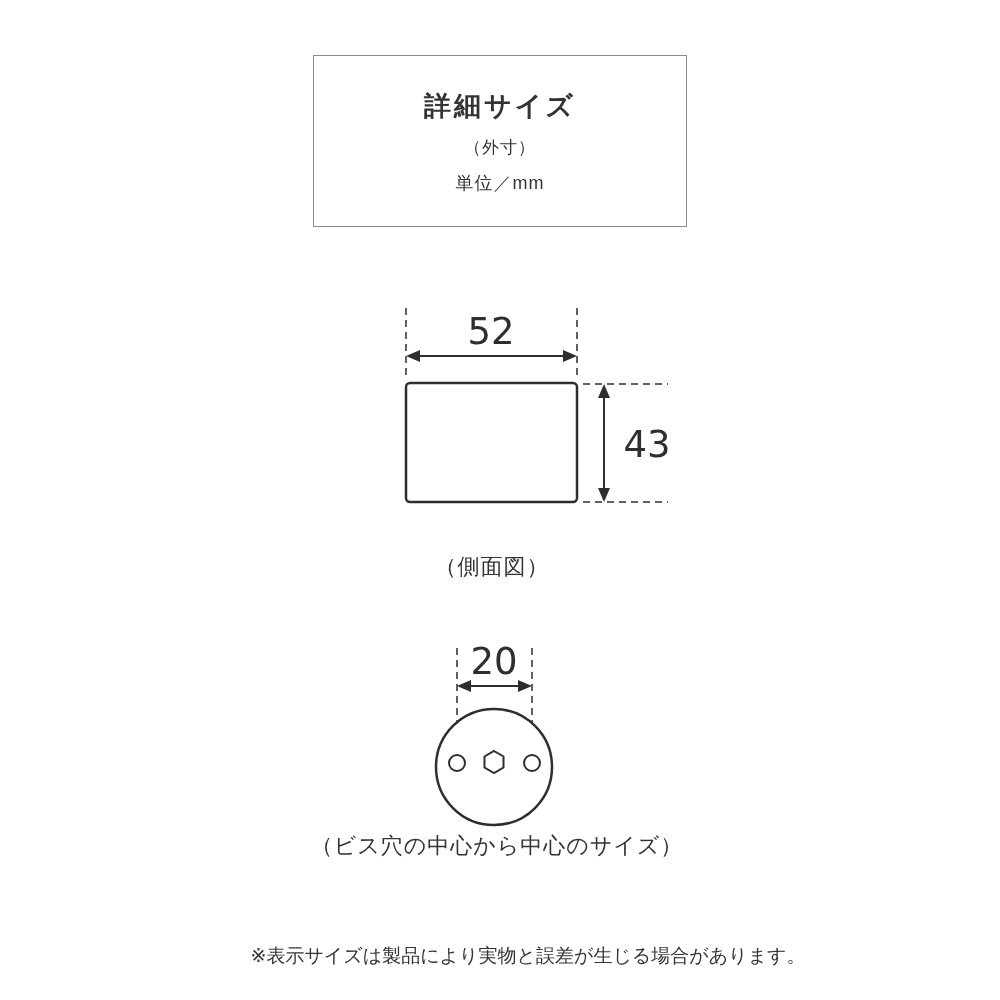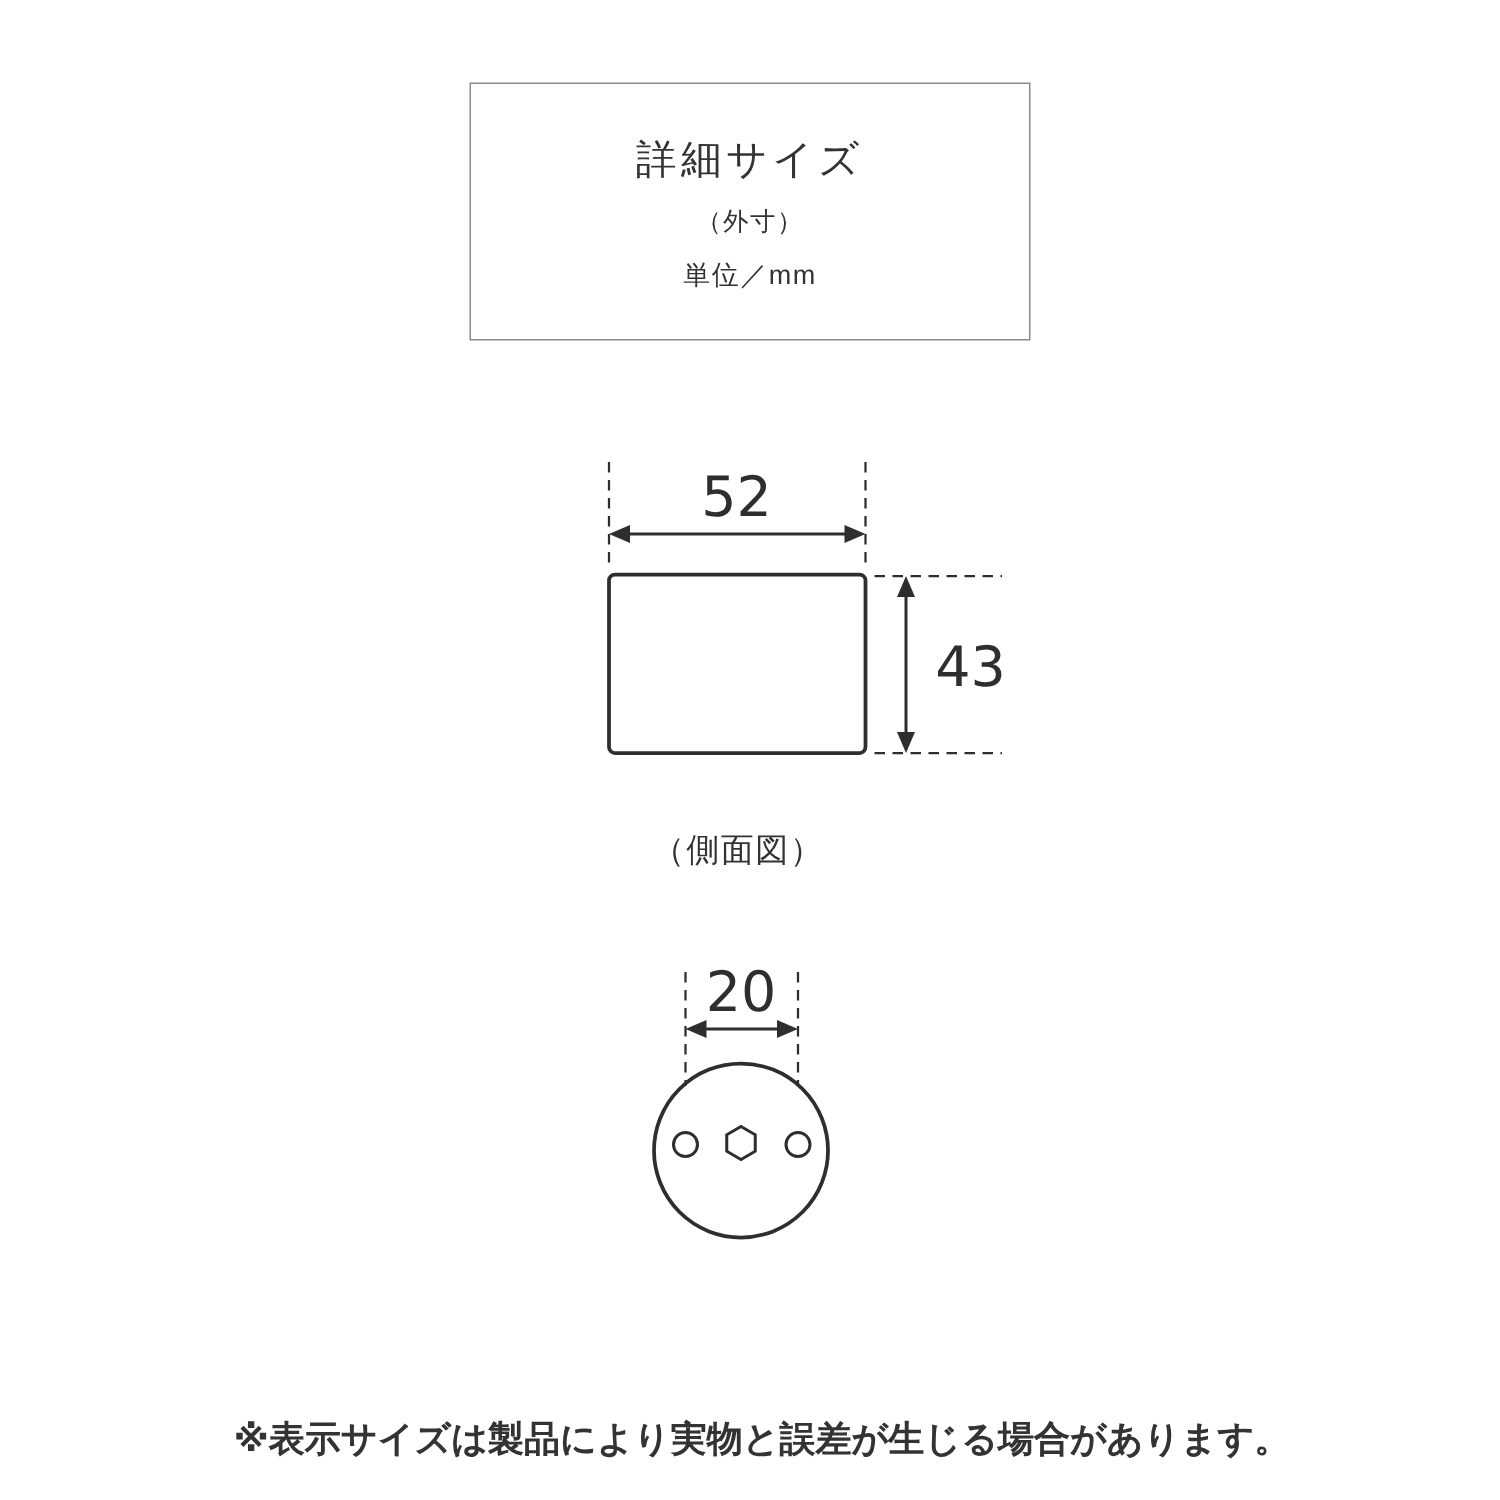--- a/index.html
+++ b/index.html
@@ -19,46 +19,46 @@
     width: 374px;
     height: 172px;
     border: 1px solid #8a8a8a;
     box-sizing: border-box;
     display: flex;
     flex-direction: column;
     align-items: center;
     justify-content: center;
     gap: 12px;
   }
-  .header-title { font-size: 27px; font-weight: 400; letter-spacing: 3px; }
+  .header-title { font-size: 27px; font-weight: 700; letter-spacing: 3px; }
   .header-sub   { font-size: 17px; letter-spacing: 1px; }
   .header-unit  { font-size: 18px; letter-spacing: 1px; text-align: right; }
   .art { position: absolute; left: 0; top: 0; }
   .dim-text {
     font-size: 37px;
     fill: #2e2e2e;
     font-weight: 500;
     font-family: "DejaVu Sans", "Liberation Sans", sans-serif;
   }
   .caption {
     position: absolute;
     font-size: 22px;
     letter-spacing: 1px;
     white-space: nowrap;
     transform: translateX(-50%);
   }
   .caption-side   { left: 492px; top: 552px; }
   .caption-bottom { left: 497px; top: 831px; }
   .footnote {
     position: absolute;
-    left: 508px;
+    left: 528px;
     top: 943px;
     transform: translateX(-50%);
-    font-size: 24px;
-    font-weight: 700;
+    font-size: 19px;
+    font-weight: 400;
     white-space: nowrap;
   }
 </style>
 </head>
 <body>
 
 <div class="page">
 
   <div class="header-box">
     <div class="header-title">詳細サイズ</div>
@@ -99,16 +99,17 @@
 
     <circle cx="494" cy="767" r="58" fill="none" stroke="#2e2e2e" stroke-width="2.5"></circle>
 
     <circle cx="457" cy="763" r="8" fill="none" stroke="#2e2e2e" stroke-width="2"></circle>
     <circle cx="532" cy="763" r="8" fill="none" stroke="#2e2e2e" stroke-width="2"></circle>
 
     <polygon points="494,751 503.5,756.5 503.5,767.5 494,773 484.5,767.5 484.5,756.5" fill="none" stroke="#2e2e2e" stroke-width="2"></polygon>
   </svg>
 
   <div class="caption caption-side">（側面図）</div>
+  <div class="caption caption-bottom">（ビス穴の中心から中心のサイズ）</div>
 
   <div class="footnote">※表示サイズは製品により実物と誤差が生じる場合があります。</div>
 
 </div>
 
 </body></html>

